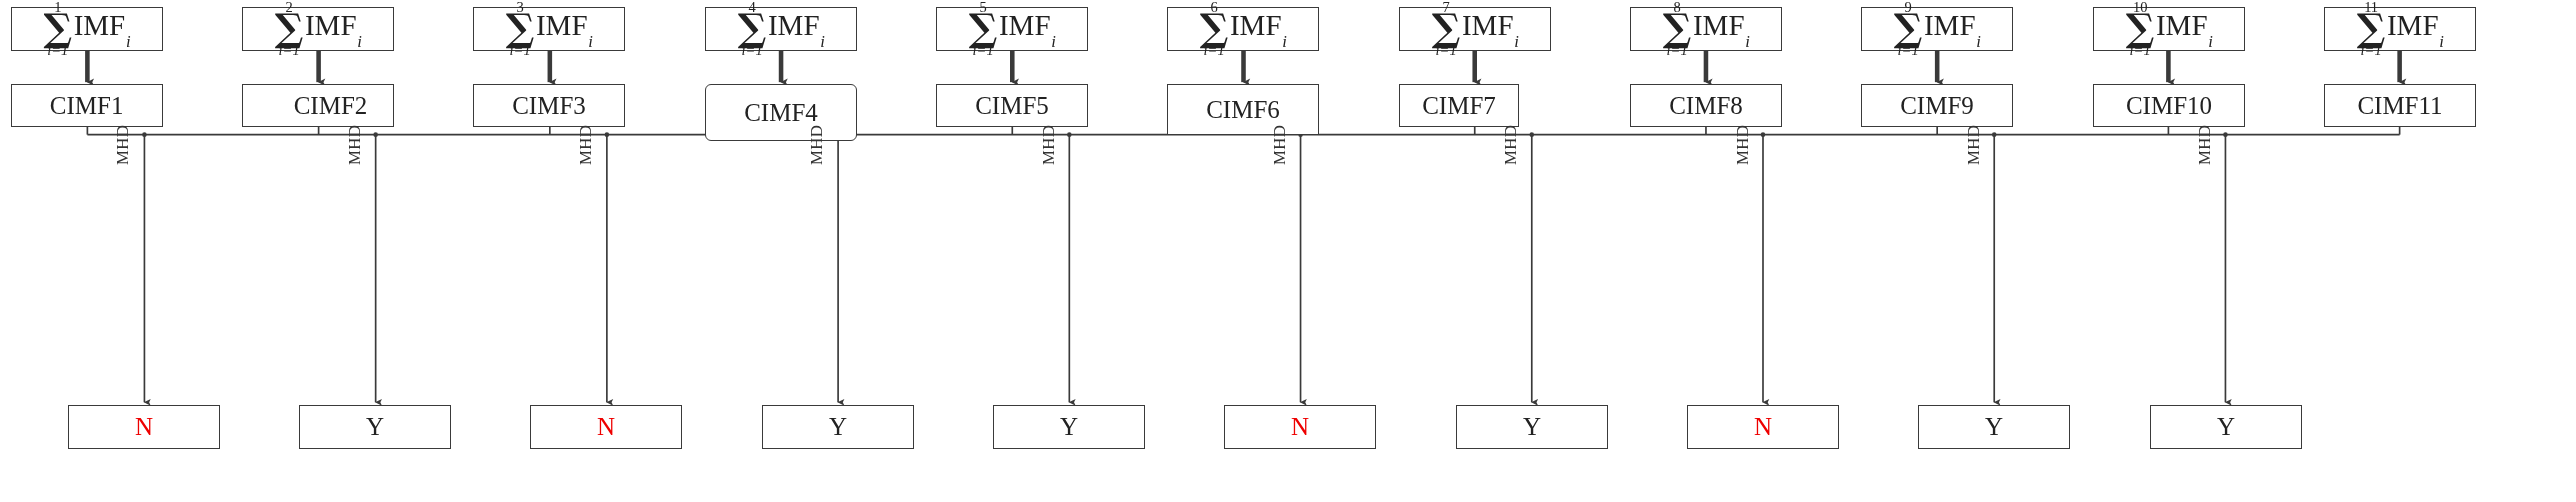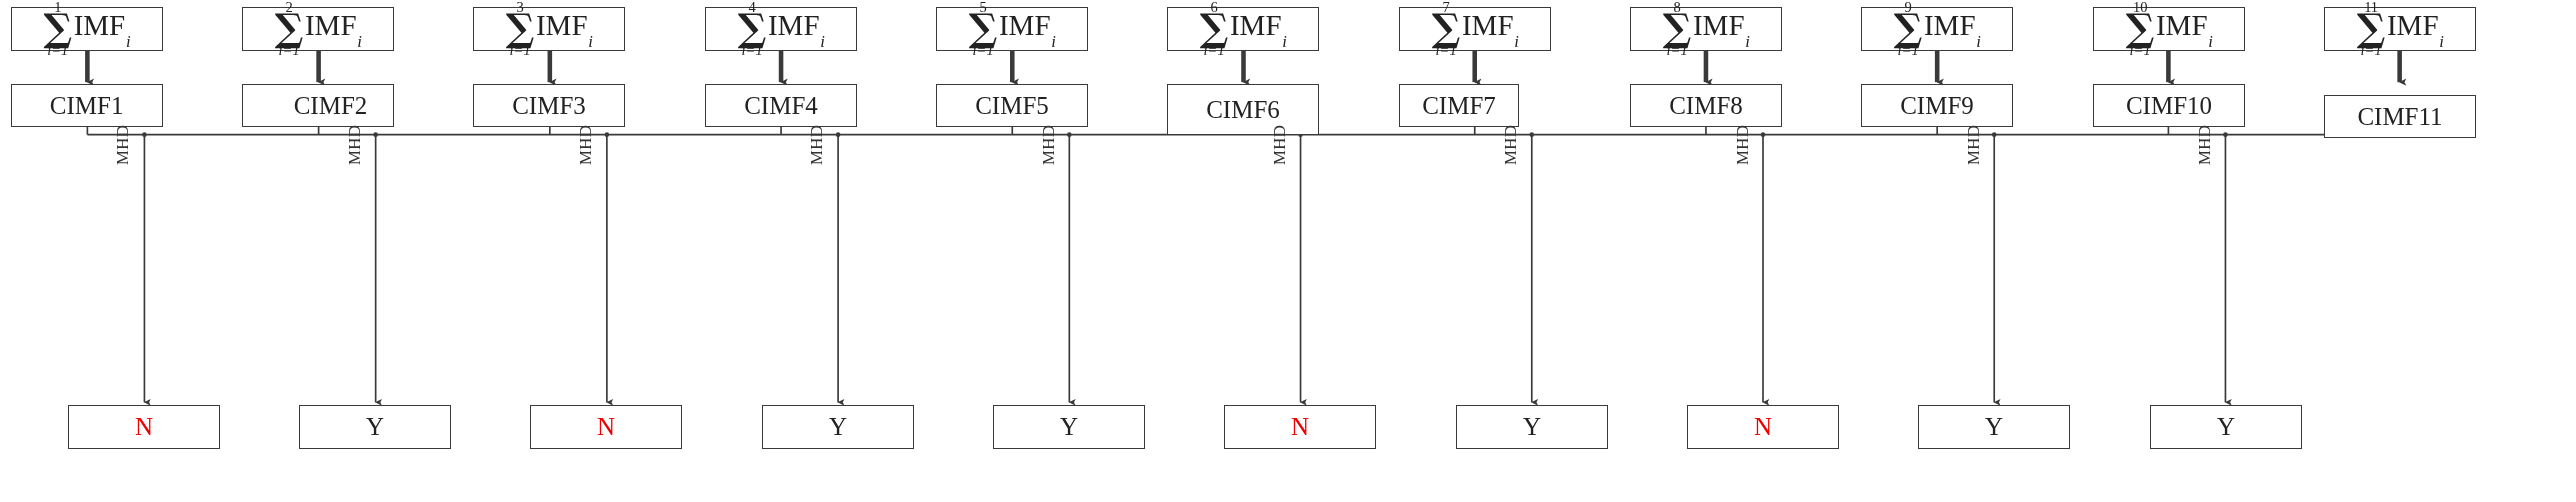--- a/index.html
+++ b/index.html
@@ -284,42 +284,42 @@
   <div id="cimf-row-host">
       <div class="node cimf-node" style="left: 10.7px; top: 84px; width: 152px; height: 43px;">
         <span>CIMF1</span>
       </div>
       <div class="node cimf-node" style="left: 242px; top: 84px; width: 152px; height: 43px; padding-left: 25px;">
         <span>CIMF2</span>
       </div>
       <div class="node cimf-node" style="left: 473px; top: 84px; width: 152px; height: 43px;">
         <span>CIMF3</span>
       </div>
-      <div class="node cimf-node" style="left: 705px; top: 84px; width: 152px; height: 43px;">
+      <div class="node cimf-node" style="left: 705px; top: 84px; width: 152px; height: 57px; border-radius: 6px;">
         <span>CIMF4</span>
       </div>
       <div class="node cimf-node" style="left: 936px; top: 84px; width: 152px; height: 43px;">
         <span>CIMF5</span>
       </div>
       <div class="node cimf-node" style="left: 1167px; top: 84px; width: 152px; height: 51px;">
         <span>CIMF6</span>
       </div>
       <div class="node cimf-node" style="left: 1399px; top: 84px; width: 120px; height: 43px;">
         <span>CIMF7</span>
       </div>
       <div class="node cimf-node" style="left: 1630px; top: 84px; width: 152px; height: 43px;">
         <span>CIMF8</span>
       </div>
       <div class="node cimf-node" style="left: 1861px; top: 84px; width: 152px; height: 43px;">
         <span>CIMF9</span>
       </div>
       <div class="node cimf-node" style="left: 2093px; top: 84px; width: 152px; height: 43px;">
         <span>CIMF10</span>
       </div>
-      <div class="node cimf-node" style="left: 2324px; top: 84px; width: 152px; height: 43px; margin-top: 11px;">
+      <div class="node cimf-node" style="left: 2324px; top: 84px; width: 152px; height: 43px;">
         <span>CIMF11</span>
       </div>
     </div>
   <div id="decision-row-host">
       <div class="node res-node flag-n" style="left: 68px; top: 405px; width: 152px; height: 44px;">
         <span>N</span>
       </div>
       <div class="node res-node flag-y" style="left: 299px; top: 405px; width: 152px; height: 44px;">
         <span>Y</span>
       </div>

